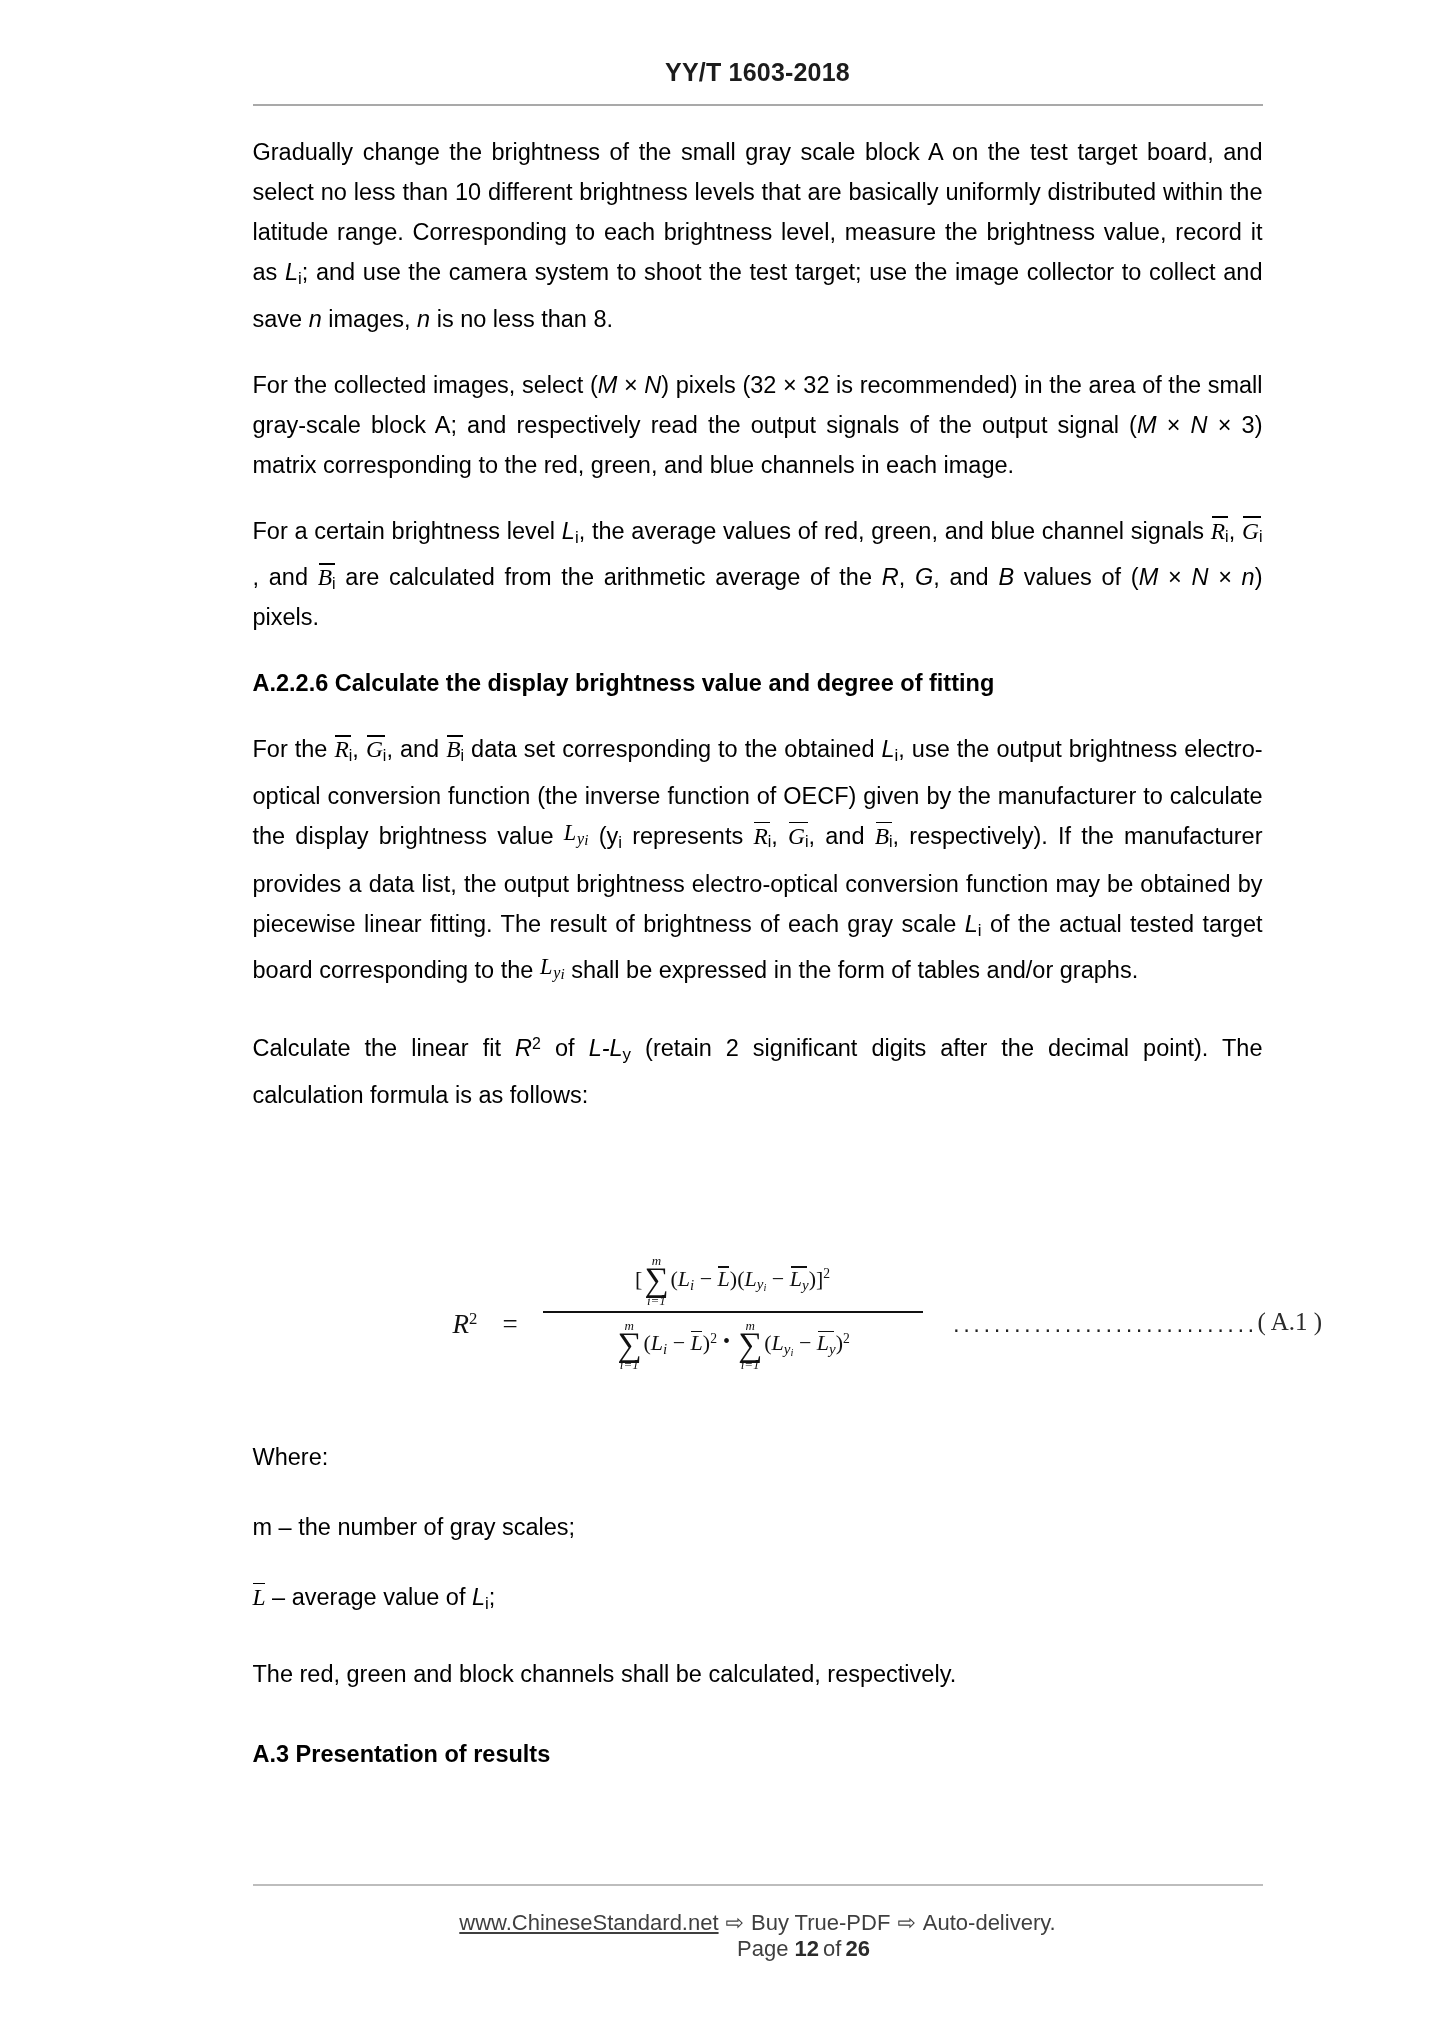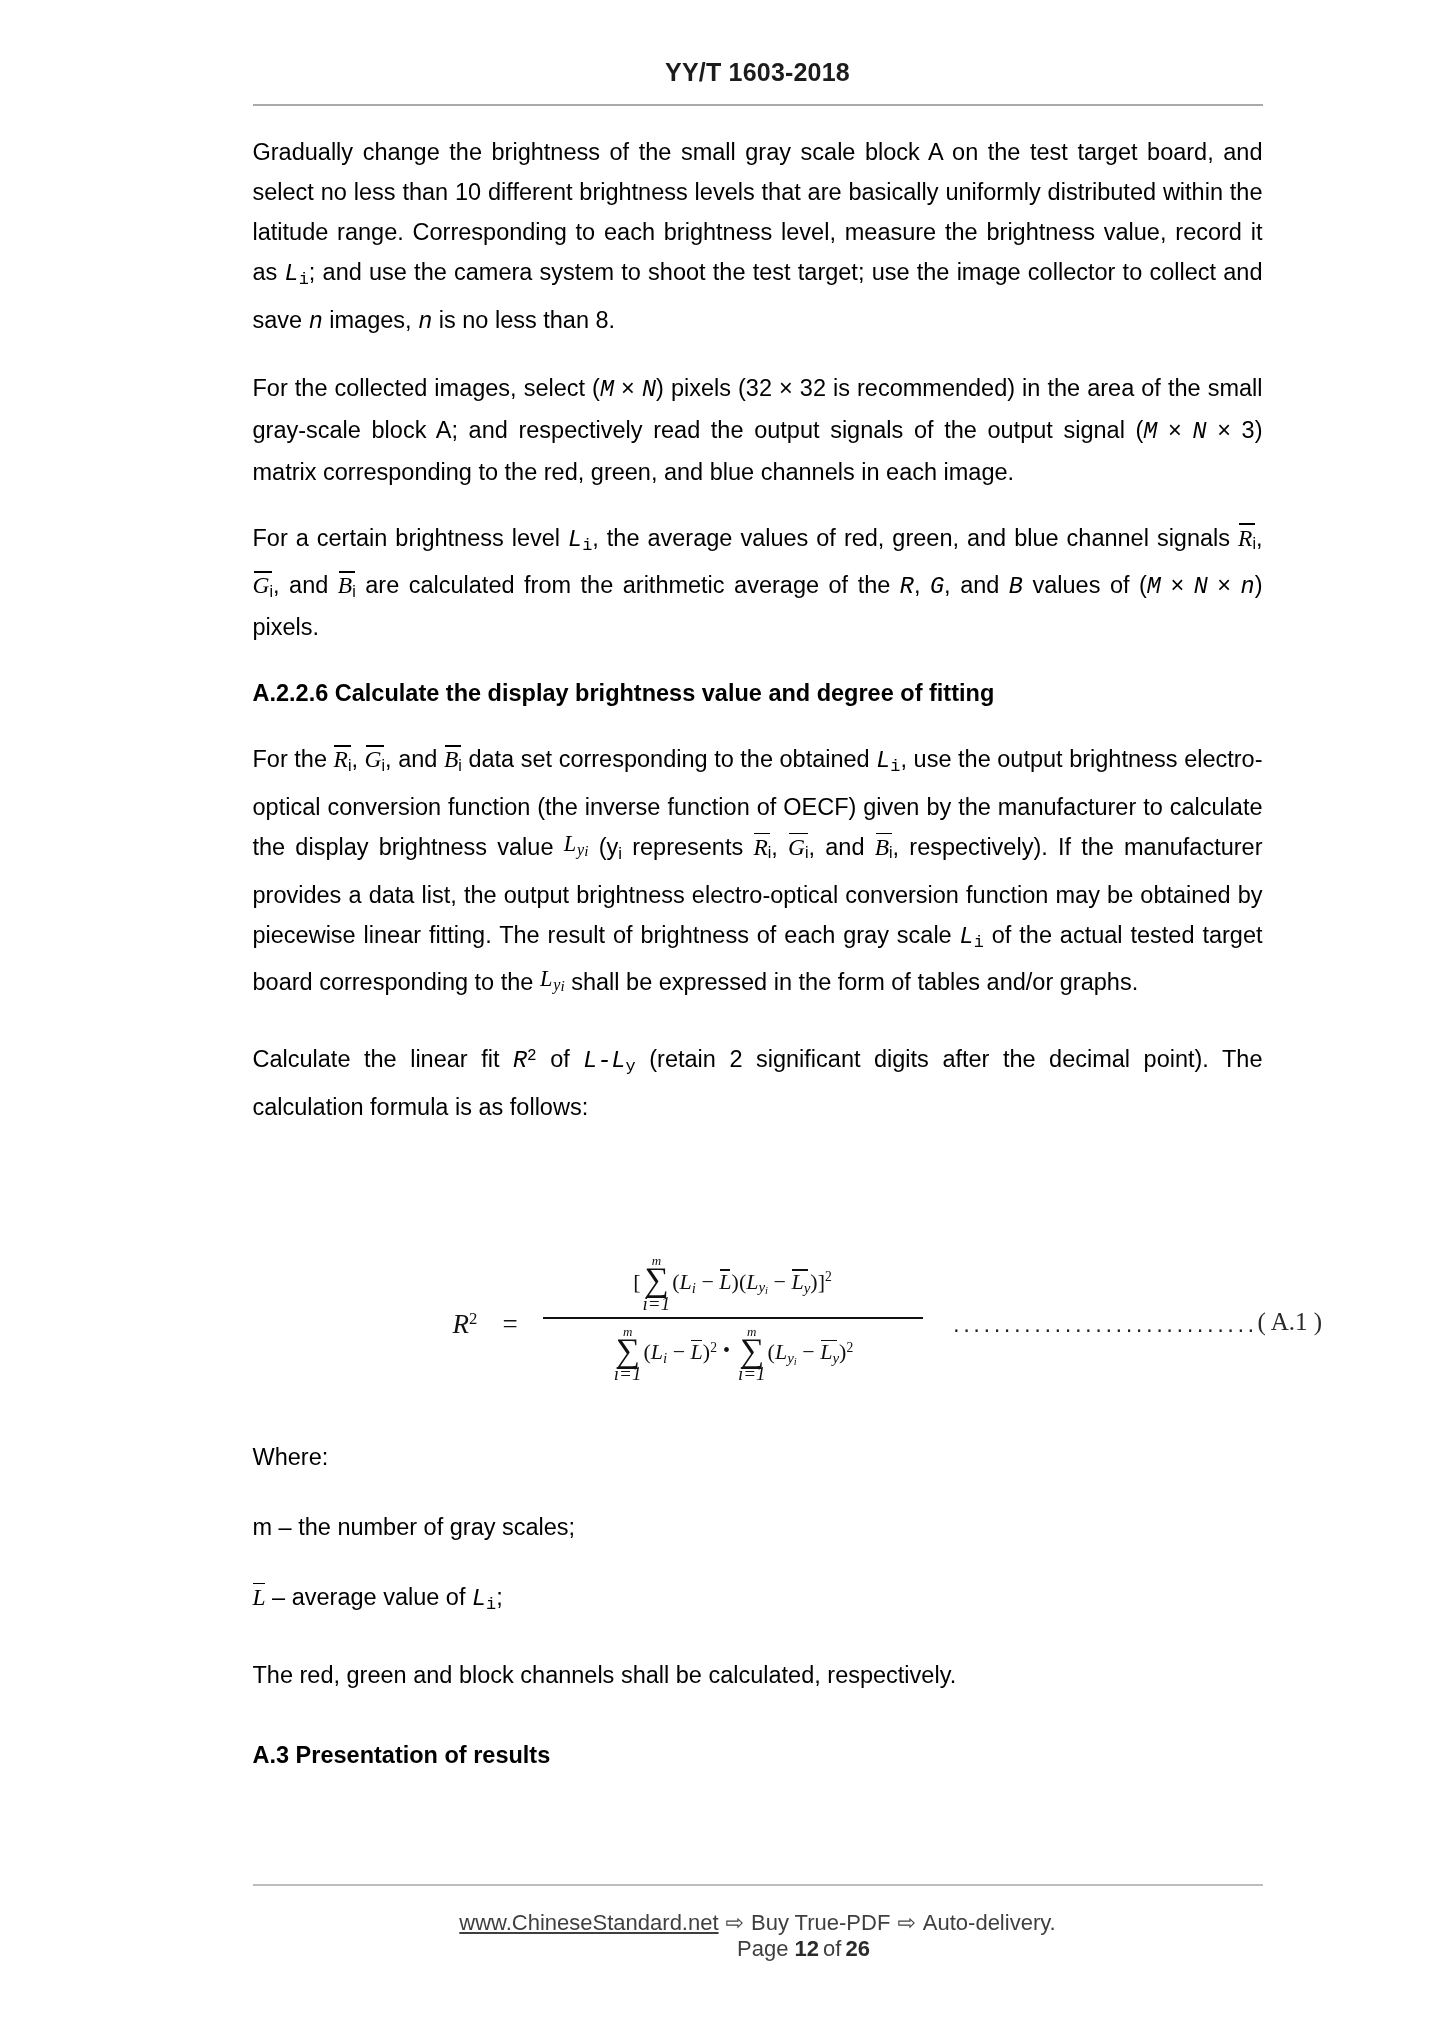--- a/index.html
+++ b/index.html
@@ -63,21 +63,21 @@
     margin: 0 0 26px 0;
     font-size: 23.5px;
     font-weight: bold;
     line-height: 40px;
     color: #000000;
   }
 
   
   i.mi {
     font-style: italic;
-    font-family: Liberation Mono, monospace;
+    font-family: Liberation Sans, sans-serif;
   }
   sub.sb {
     font-size: 0.72em;
     vertical-align: -0.22em;
     font-style: normal;
   }
   sup.sp {
     font-size: 0.68em;
     vertical-align: 0.45em;
     font-style: normal;
@@ -226,21 +226,21 @@
   }
   .sum .above {
     display: block;
     font-size: 13px;
     font-style: italic;
     line-height: 1;
     margin-bottom: -1px;
   }
   .sum .below {
     display: block;
-    font-size: 19px;
+    font-size: 13px;
     font-style: italic;
     line-height: 1;
     margin-top: -1px;
   }
   .mvar { font-style: italic; }
   .ser-ov {
     display: inline-block;
     position: relative;
     font-style: italic;
     line-height: 1;

